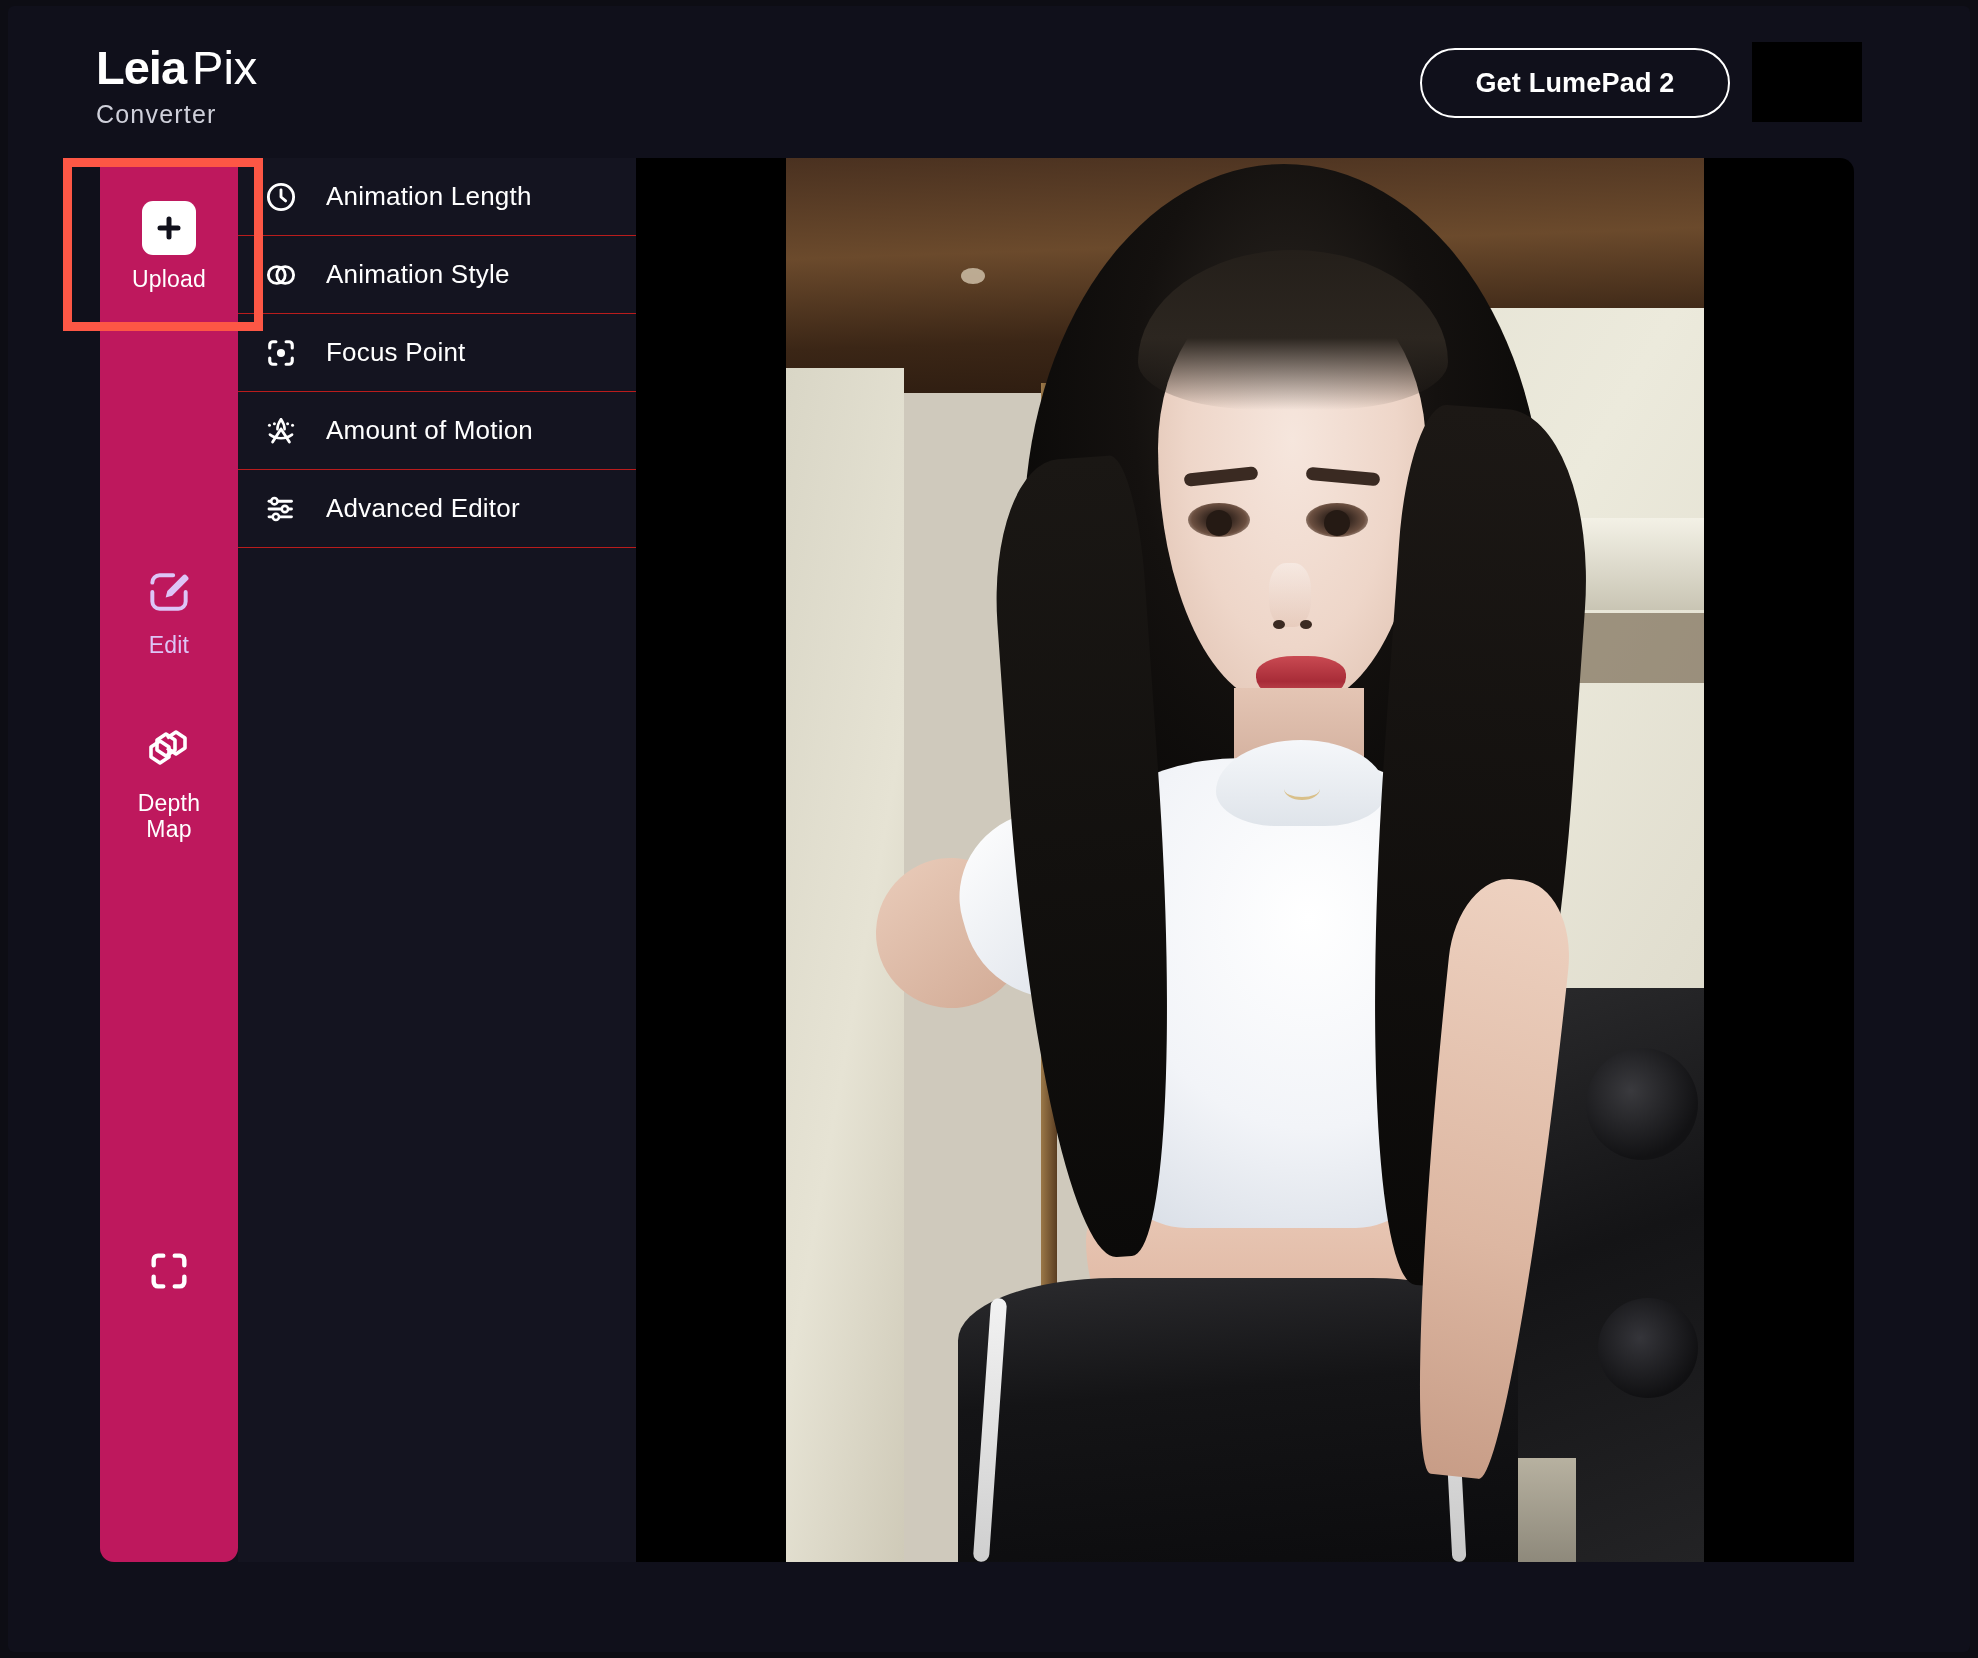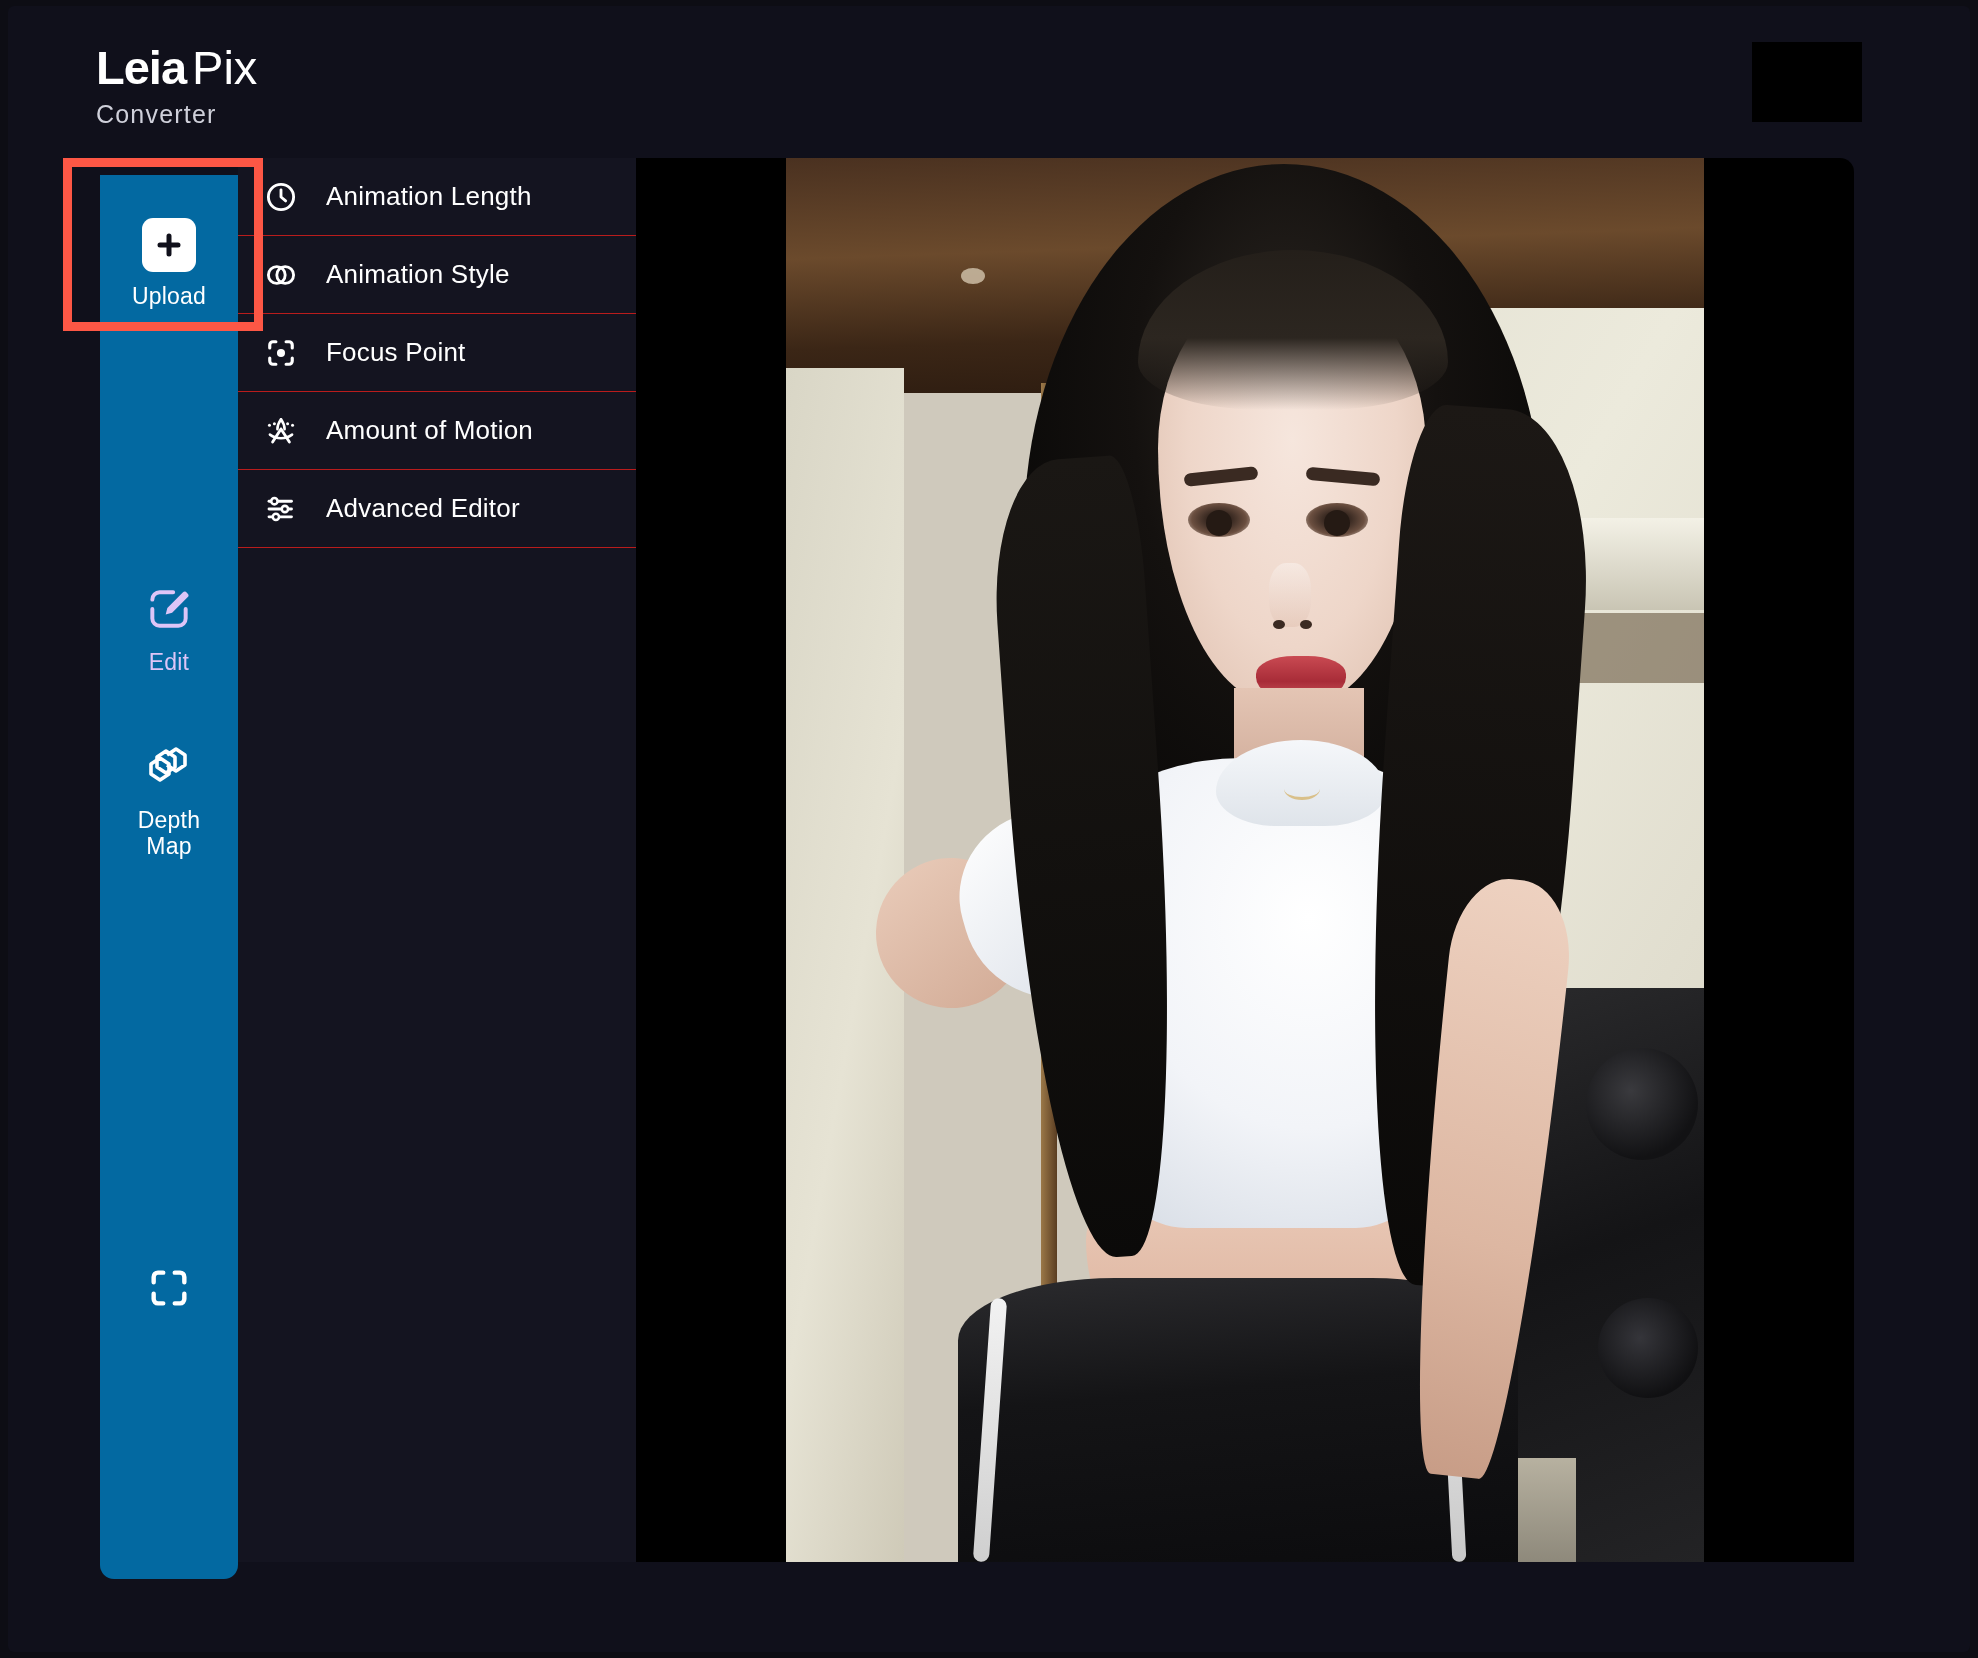--- a/index.html
+++ b/index.html
@@ -54,23 +54,23 @@
     display:flex; align-items:center; justify-content:center;
   }
   #header-square {
     position:absolute; right:108px; top:36px;
     width:110px; height:80px;
     background:#000000;
   }
 
   
   #left-rail {
-    position:absolute; left:92px; top:169px;
+    position:absolute; left:92px; top:152px;
     width:138px; height:1404px;
-    background:#0369a1;
+    background:#be185d;
     border-radius:0 0 14px 14px;
   }
   .rail-item {
     position:absolute; left:0; width:138px;
     display:flex; flex-direction:column;
     align-items:center; justify-content:center;
     cursor:pointer;
     color:#ffffff;
   }
   .rail-label {
@@ -335,20 +335,21 @@
 
   <div id="header">
 
     <div id="logo-block">
       <div id="logo-wordmark">
         <span id="logo-leia">Leia</span><span id="logo-pix">Pix</span>
       </div>
       <div id="logo-sub">Converter</div>
     </div>
 
+    <div id="get-lumepad-btn">Get LumePad 2</div>
 
     <div id="header-square"></div>
   </div>
 
   <div id="left-rail">
 
     <div class="rail-item" id="rail-upload">
       <div id="upload-plus-box">
         <svg width="30" height="30" viewBox="0 0 30 30" aria-hidden="true">
           <path d="M15 6 V24 M6 15 H24" stroke="#10101b" stroke-width="5" stroke-linecap="round"></path>

